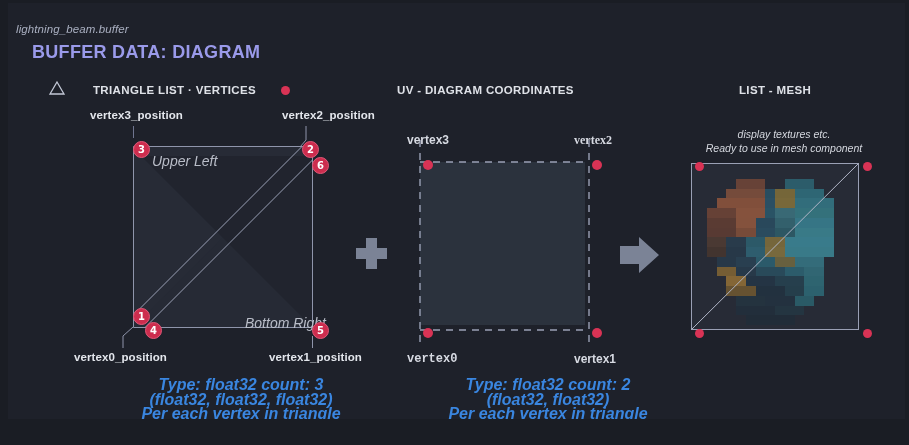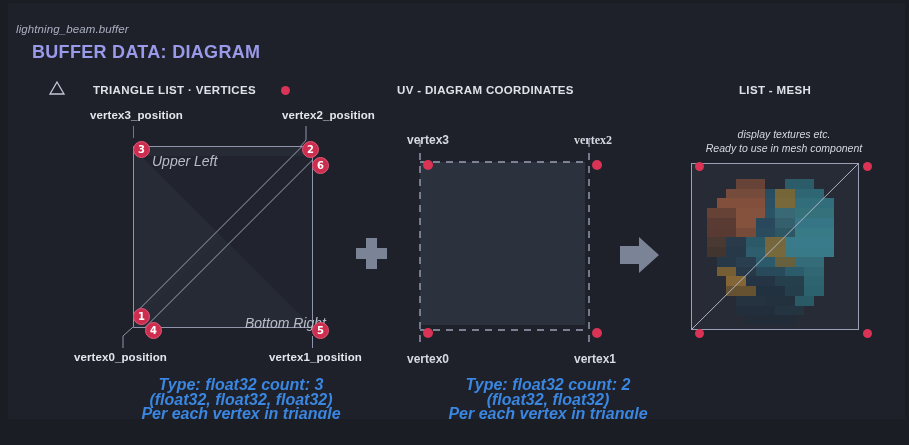--- a/index.html
+++ b/index.html
@@ -315,21 +315,21 @@
 
   <div class="abs badge" style="left:125px; top:138px;">3</div>
   <div class="abs badge" style="left:294px; top:138px;">2</div>
   <div class="abs badge" style="left:304px; top:154px;">6</div>
   <div class="abs badge" style="left:125px; top:305px;">1</div>
   <div class="abs badge" style="left:137px; top:319px;">4</div>
   <div class="abs badge" style="left:304px; top:319px;">5</div>
 
   <div class="abs vlabel-sm" style="left:399px; top:130px;">vertex3</div>
   <div class="abs vlabel-sm" style="left:566px; top:130px;font-family:Liberation Serif, serif;">vertex2</div>
-  <div class="abs vlabel-sm" style="left:399px; top:349px;">vertex0</div>
+  <div class="abs vlabel-sm" style="left:399px; top:349px;font-family:Liberation Mono, monospace;">vertex0</div>
   <div class="abs vlabel-sm" style="left:566px; top:349px;text-align:right;">vertex1</div>
 
   <div class="abs uvdot" style="left:415px; top:157px;"></div>
   <div class="abs uvdot" style="left:584px; top:157px;"></div>
   <div class="abs uvdot" style="left:415px; top:325px;"></div>
   <div class="abs uvdot" style="left:584px; top:325px;"></div>
 
   <div class="abs" id="note-quad">
     <div>display textures etc.</div>
     <div>Ready to use in mesh component</div>

